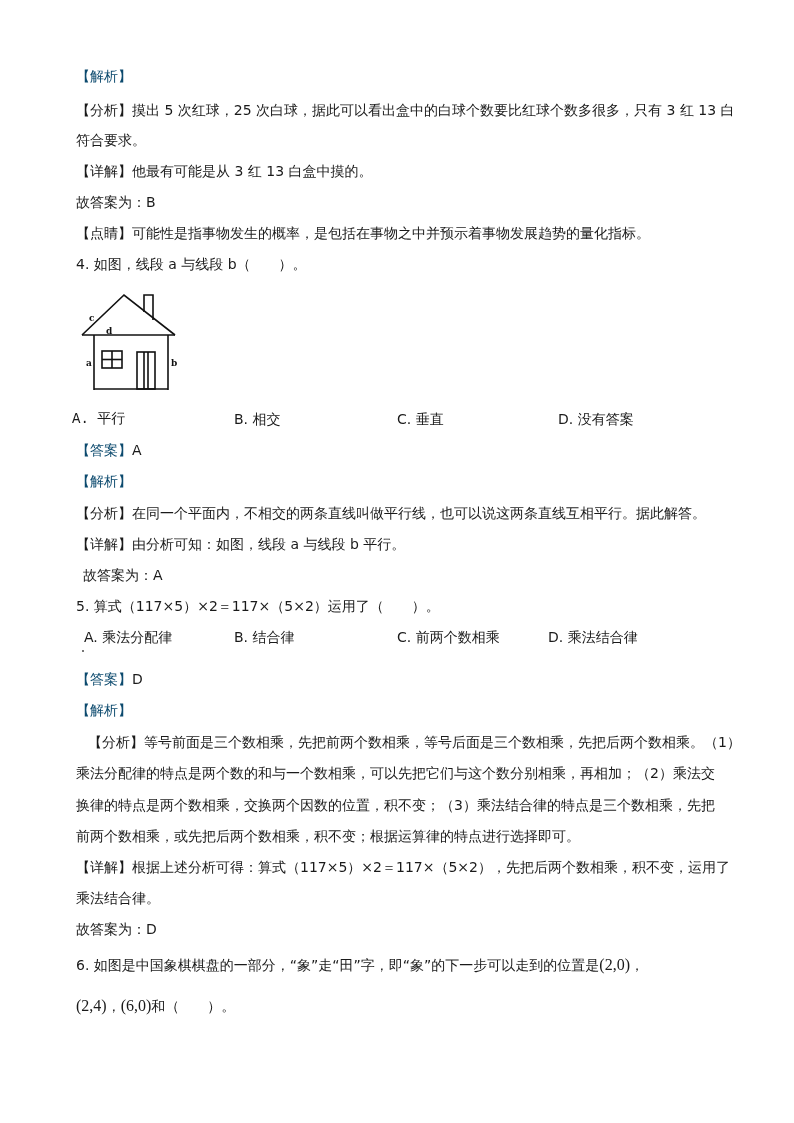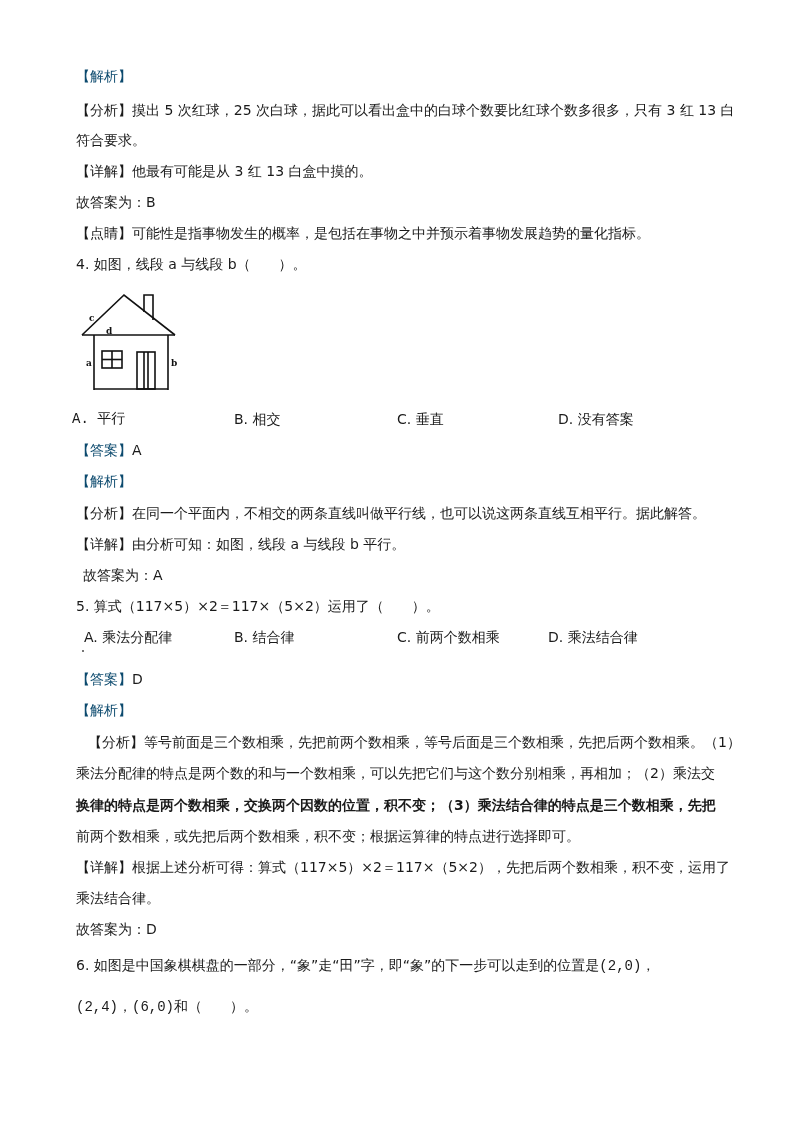--- a/index.html
+++ b/index.html
@@ -10,21 +10,21 @@
     }
     .line {
       position: absolute; left: 76px; font-size: 14px; line-height: 20px;
       white-space: nowrap; letter-spacing: 0px;
     }
     .tag { color: #0c4a6e; }
     .tag-dark { color: #1a1a1a; }
     .opts { position: absolute; left: 72px; font-size: 14px; line-height: 20px; width: 660px; }
     .opt { position: absolute; top: 0; white-space: nowrap; }
     .house { position: absolute; left: 80px; top: 290px; width: 110px; height: 100px; }
-    .coord { font-family: Liberation Mono, monospace; font-size: 14px; }
+    .coord { font-family: Liberation Serif, serif; font-size: 16px; }
     .tiny-dot { position: absolute; left: 82px; top: 650px; width: 2px; height: 2px; background: #777; }
   </style>
 </head>
 <body>
 
 <div class="line" style="top:66px;">
   <span class="tag">【解析】</span>
 </div>
 <div class="line" style="top:100px;">
   <span class="tag-dark">【分析】</span><span>摸出 5 次红球，25 次白球，据此可以看出盒中的白球个数要比红球个数多很多，只有 3 红 13 白</span>
@@ -101,21 +101,21 @@
 <div class="line" style="top:669px;">
   <span class="tag">【答案】</span><span>D</span>
 </div>
 <div class="line" style="top:700px;">
   <span class="tag">【解析】</span>
 </div>
 <div class="line" style="top:732px;margin-left:12px;">
   <span>【分析】</span><span>等号前面是三个数相乘，先把前两个数相乘，等号后面是三个数相乘，先把后两个数相乘。（1）</span>
 </div>
 <div class="line" style="top:763px;">乘法分配律的特点是两个数的和与一个数相乘，可以先把它们与这个数分别相乘，再相加；（2）乘法交</div>
-<div class="line" style="top:795px;font-weight:bold;">换律的特点是两个数相乘，交换两个因数的位置，积不变；（3）乘法结合律的特点是三个数相乘，先把</div>
+<div class="line" style="top:795px;">换律的特点是两个数相乘，交换两个因数的位置，积不变；（3）乘法结合律的特点是三个数相乘，先把</div>
 <div class="line" style="top:826px;">前两个数相乘，或先把后两个数相乘，积不变；根据运算律的特点进行选择即可。</div>
 <div class="line" style="top:857px;">
   <span>【详解】</span><span>根据上述分析可得：算式（117×5）×2＝117×（5×2），先把后两个数相乘，积不变，运用了</span>
 </div>
 <div class="line" style="top:888px;">乘法结合律。</div>
 <div class="line" style="top:919px;">故答案为：D</div>
 
 <div class="line" style="top:955px;">
   <span>6. 如图是中国象棋棋盘的一部分，“象”走“田”字，即“象”的下一步可以走到的位置是</span><span class="coord">(2,0)</span><span>，</span>
 </div>

